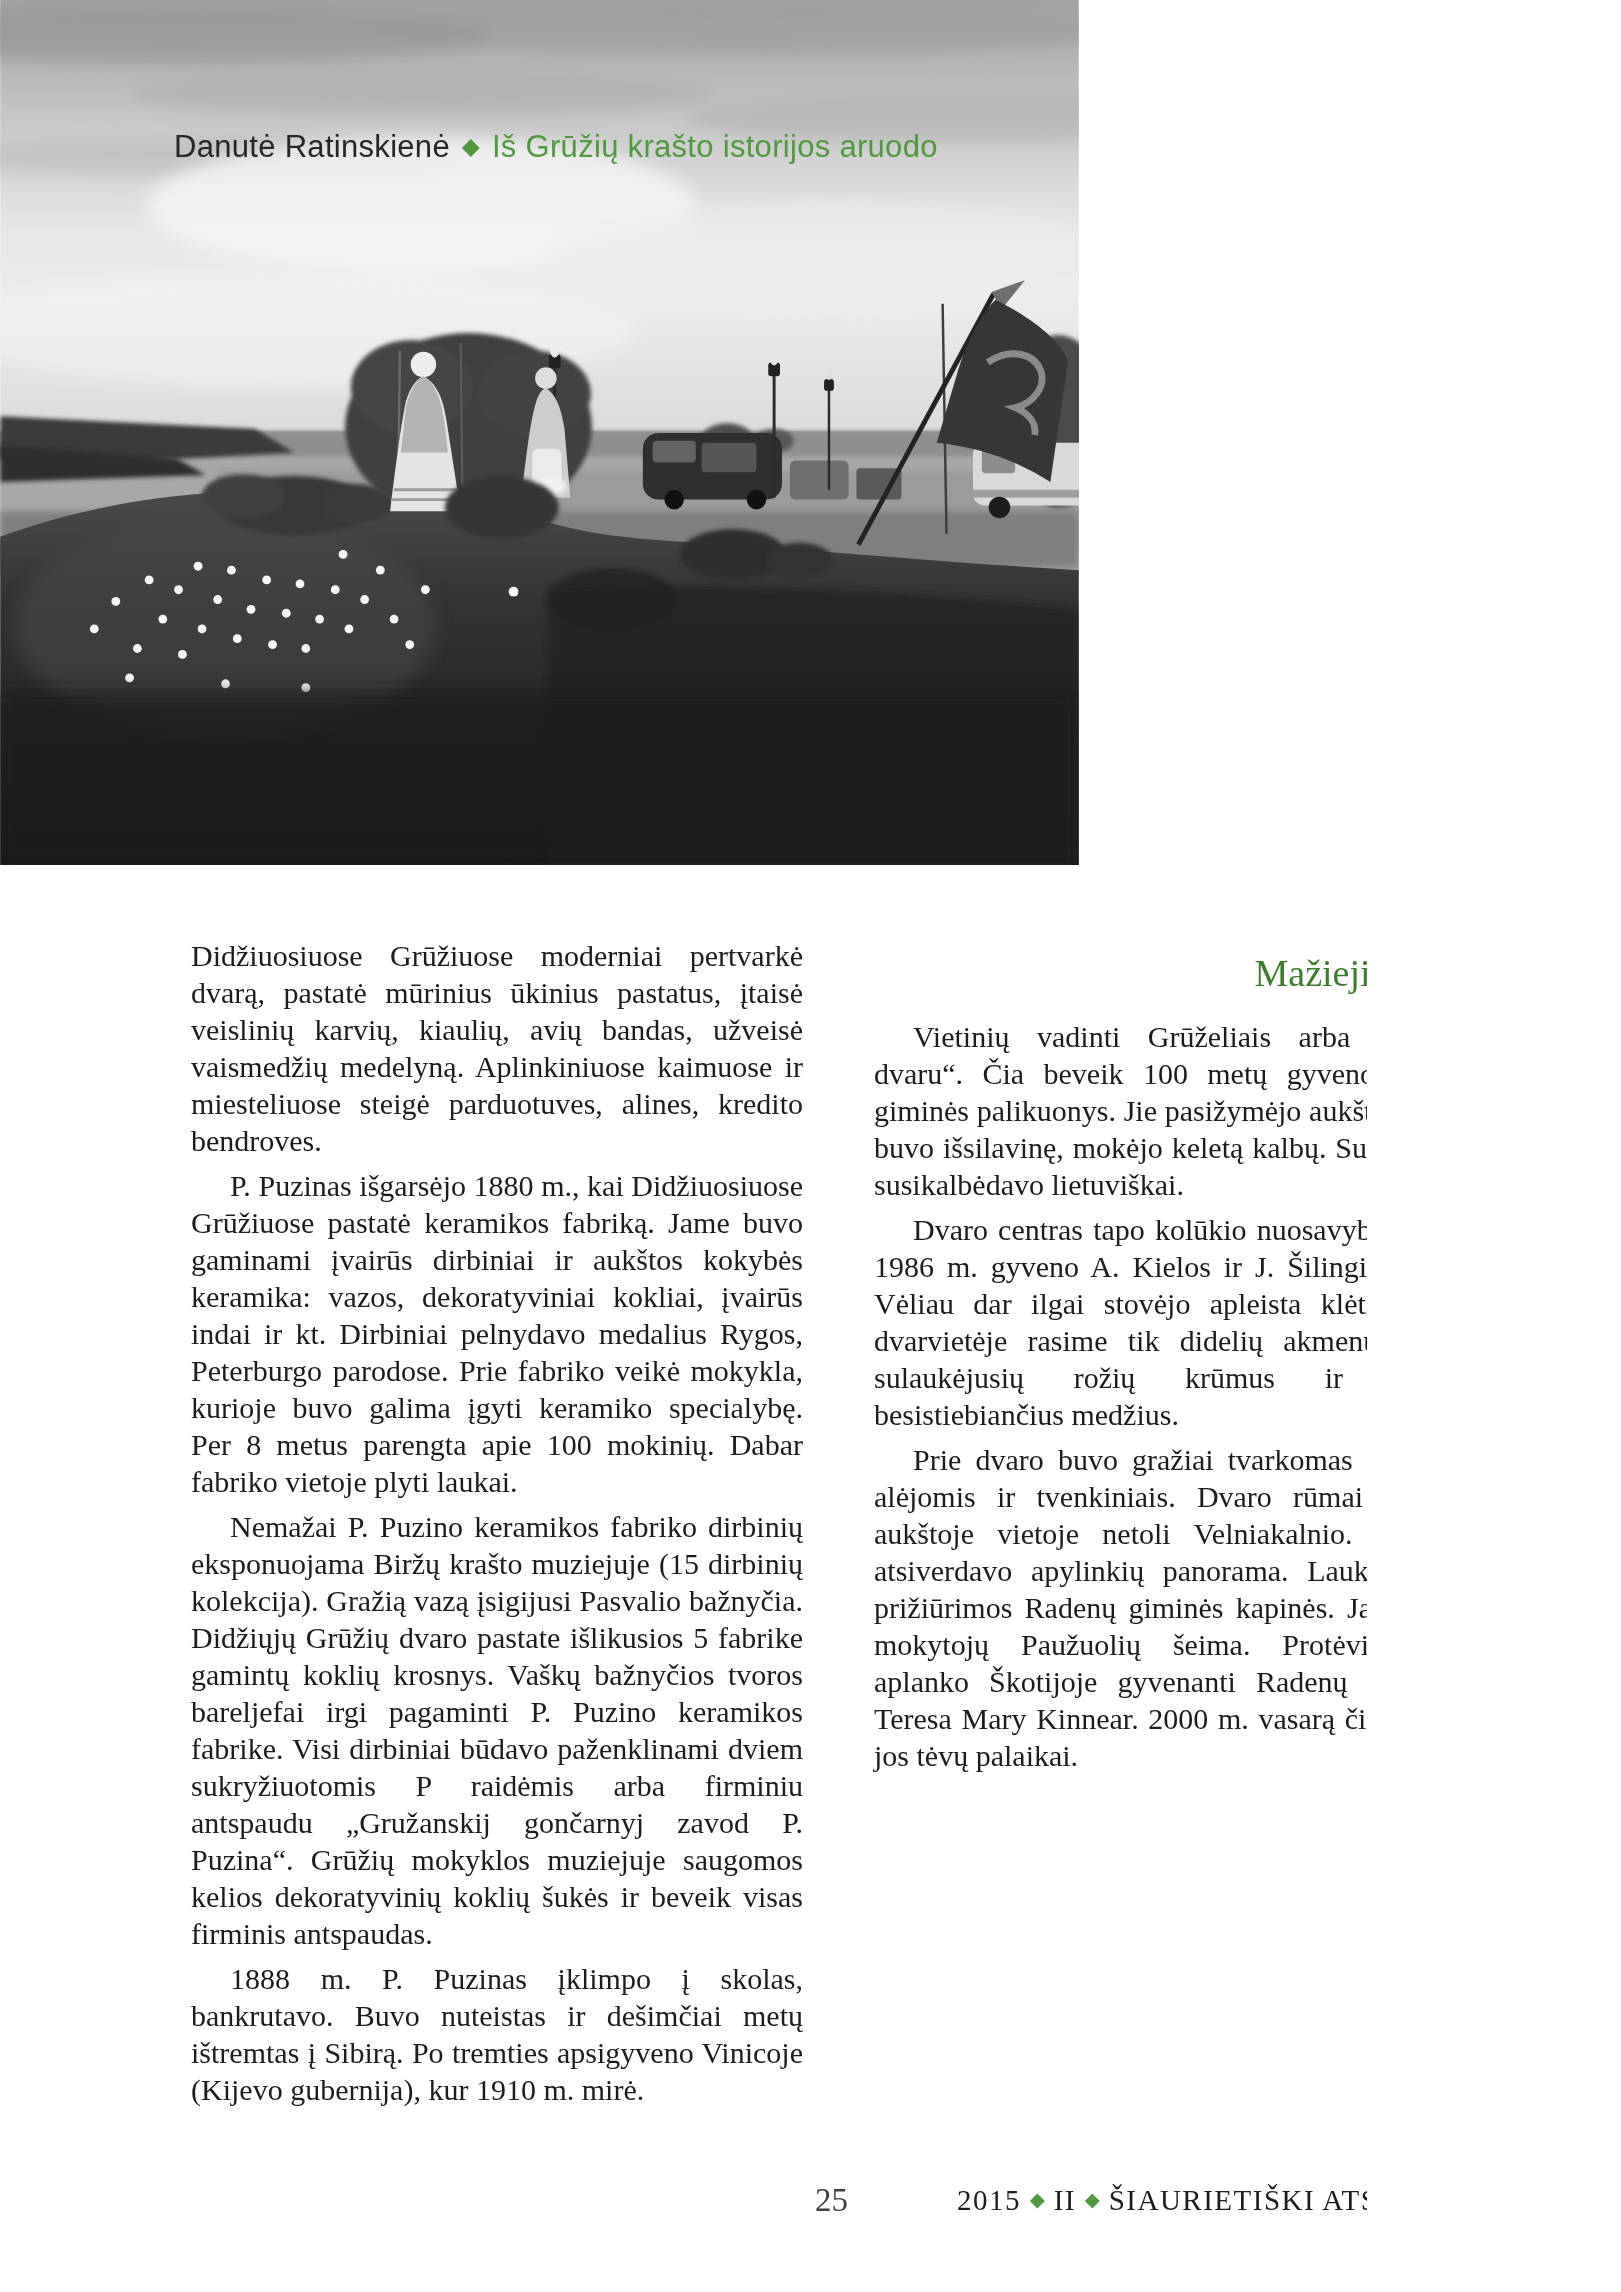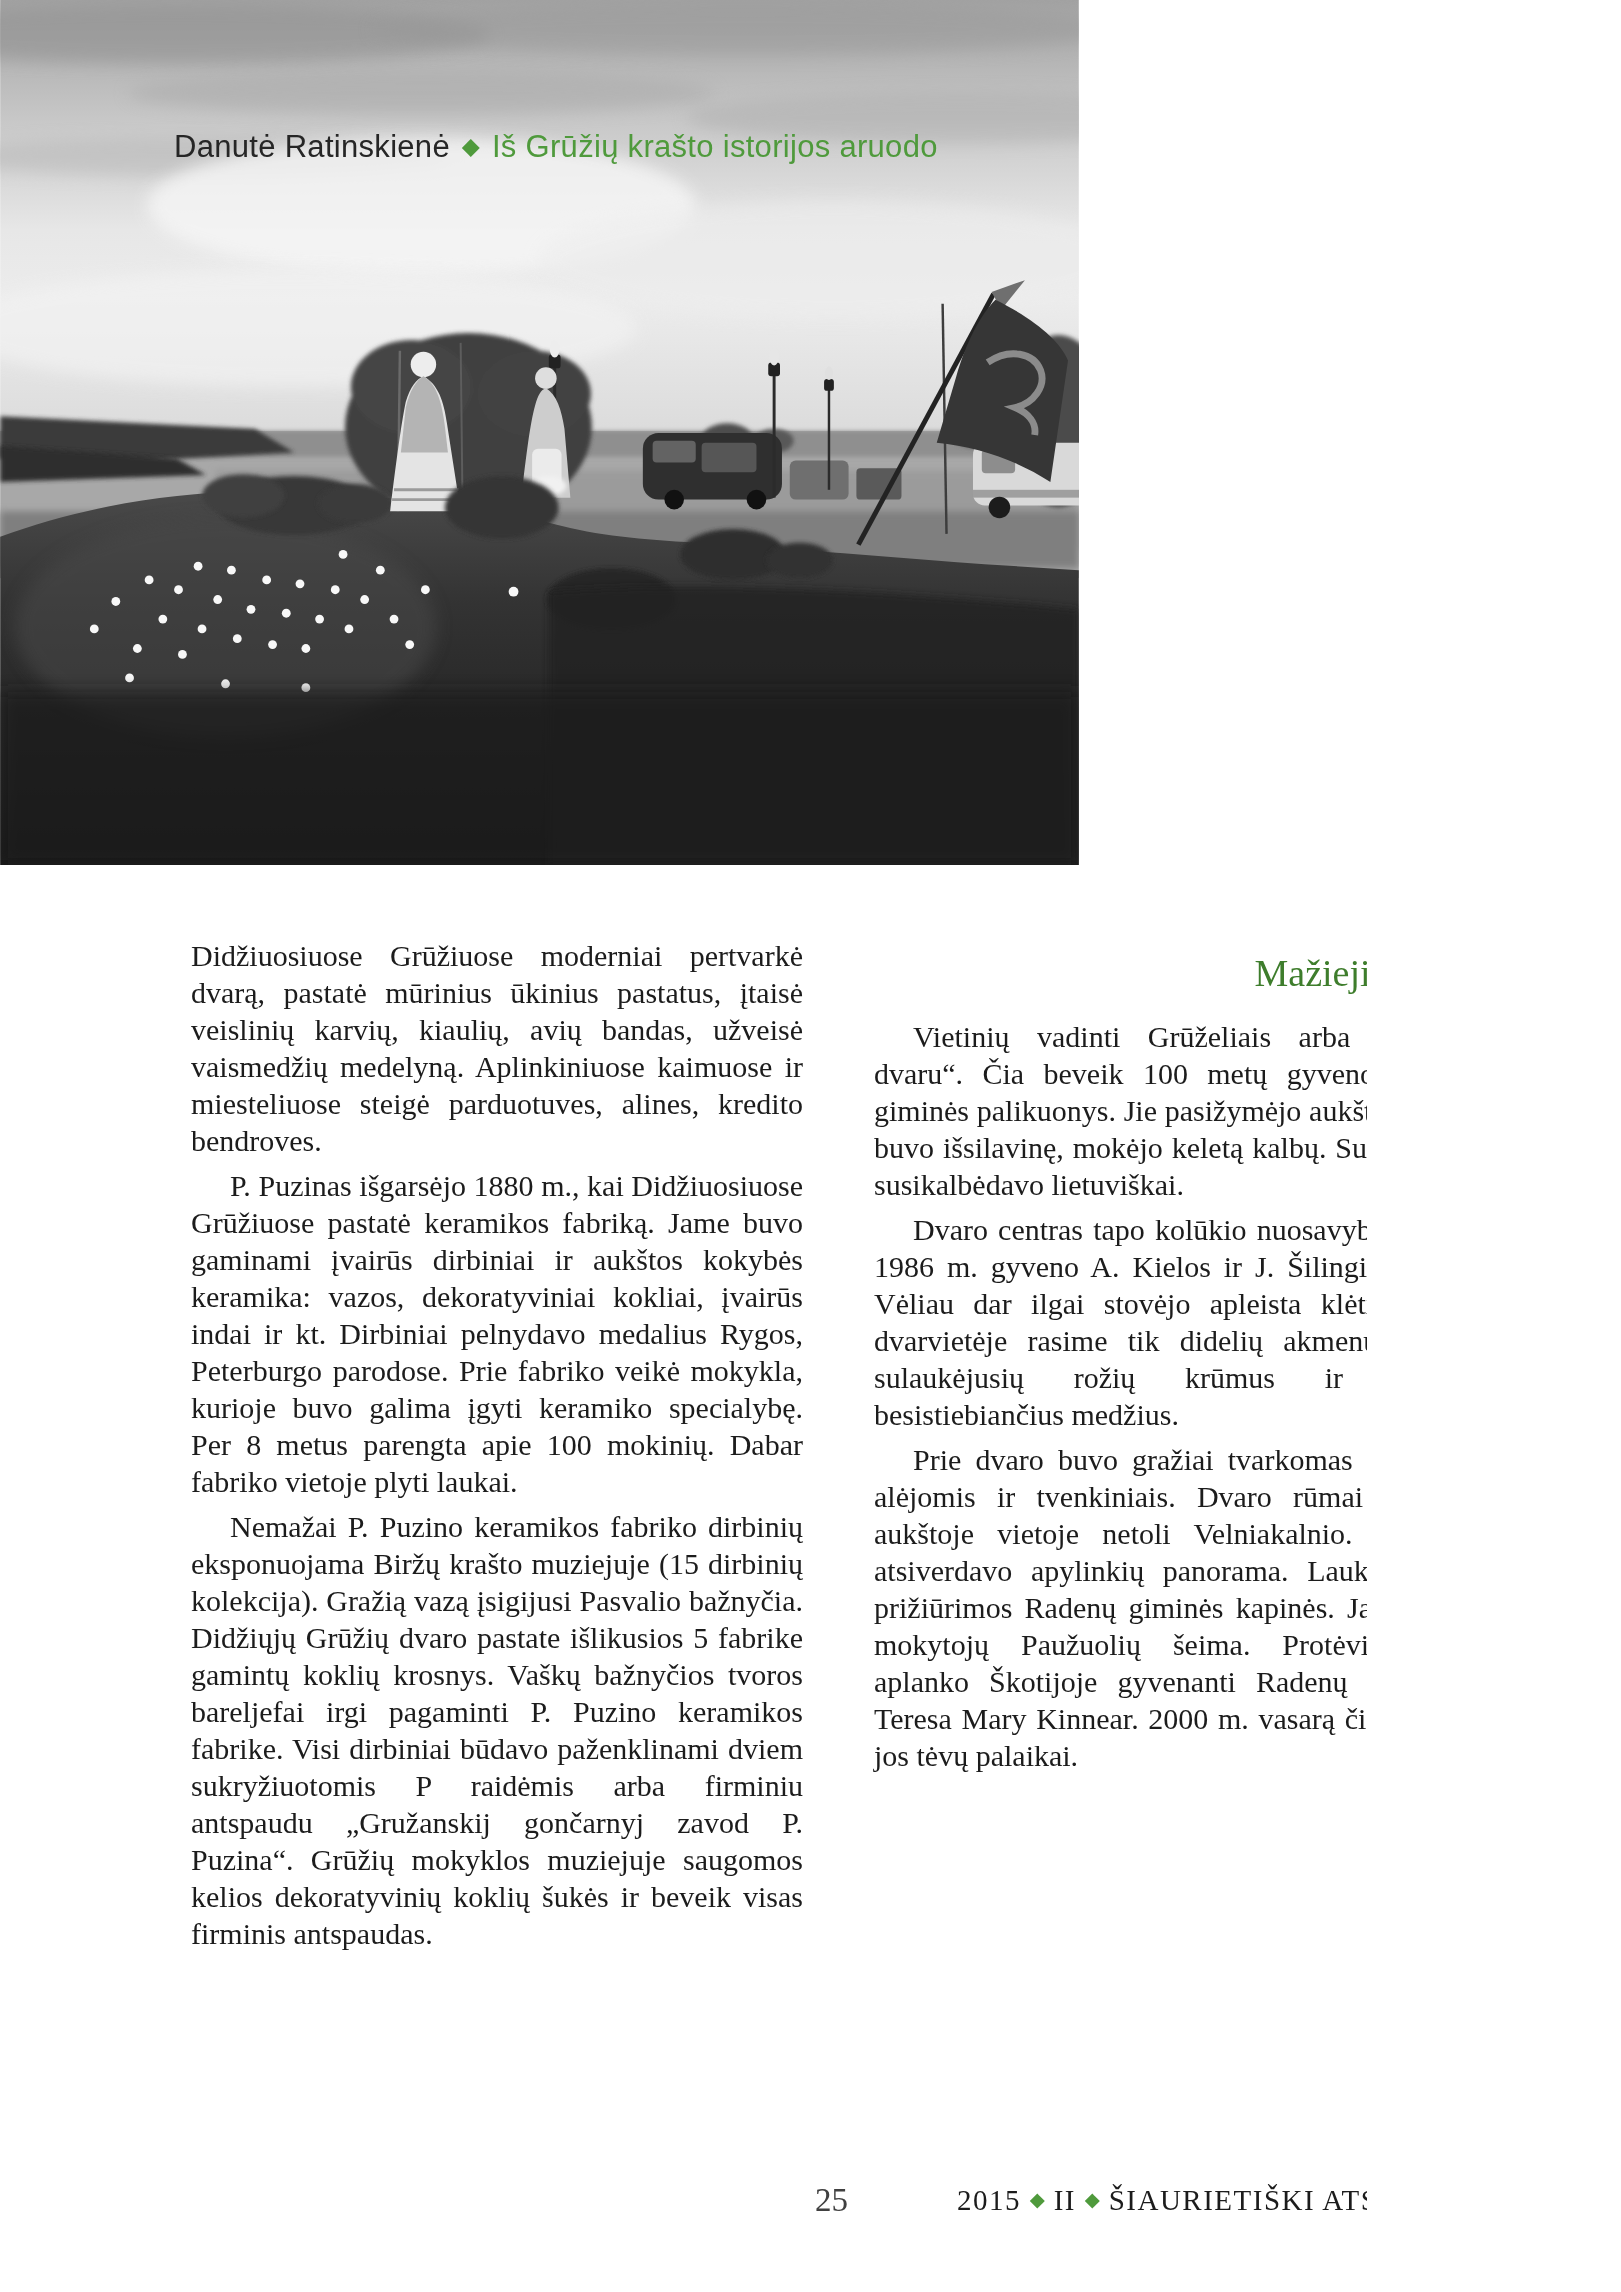--- a/index.html
+++ b/index.html
@@ -223,20 +223,21 @@
 
   <div class="header-overlay">
     <span>Danutė Ratinskienė</span><span class="sep">◆</span><span class="title">Iš Grūžių krašto istorijos aruodo</span>
   </div>
 
 
   <div class="col col-left">
     <p>Didžiuosiuose Grūžiuose moderniai pertvarkė dvarą, pastatė mūrinius ūkinius pastatus, įtaisė veislinių karvių, kiaulių, avių bandas, užveisė vaismedžių medelyną. Aplinkiniuose kaimuose ir miesteliuose steigė parduotuves, alines, kredito bendroves.</p>
     <p class="ind">P. Puzinas išgarsėjo 1880 m., kai Didžiuosiuose Grūžiuose pastatė keramikos fabriką. Jame buvo gaminami įvairūs dirbiniai ir aukštos kokybės keramika: vazos, dekoratyviniai kokliai, įvairūs indai ir kt. Dirbiniai pelnydavo medalius Rygos, Peterburgo parodose. Prie fabriko veikė mokykla, kurioje buvo galima įgyti keramiko specialybę. Per 8 metus parengta apie 100 mokinių. Dabar fabriko vietoje plyti laukai.</p>
     <p class="ind">Nemažai P. Puzino keramikos fabriko dirbinių eksponuojama Biržų krašto muziejuje (15 dirbinių kolekcija). Gražią vazą įsigijusi Pasvalio bažnyčia. Didžiųjų Grūžių dvaro pastate išlikusios 5 fabrike gamintų koklių krosnys. Vaškų bažnyčios tvoros bareljefai irgi pagaminti P. Puzino keramikos fabrike. Visi dirbiniai būdavo paženklinami dviem sukryžiuotomis P raidėmis arba firminiu antspaudu „Gružanskij gončarnyj zavod P. Puzina“. Grūžių mokyklos muziejuje saugomos kelios dekoratyvinių koklių šukės ir beveik visas firminis antspaudas.</p>
+    <p class="ind">1888 m. P. Puzinas įklimpo į skolas, bankrutavo. Buvo nuteistas ir dešimčiai metų ištremtas į Sibirą. Po tremties apsigyveno Vinicoje (Kijevo gubernija), kur 1910 m. mirė.</p>
   </div>
 
   <div class="col col-right">
     <h2 class="section">Mažieji Grūžiai</h2>
     <p class="ind">Vietinių vadinti Grūželiais arba „Radinio dvaru“. Čia beveik 100 metų gyveno Radenų giminės palikuonys. Jie pasižymėjo aukšta kultūra, buvo išsilavinę, mokėjo keletą kalbų. Su vietiniais susikalbėdavo lietuviškai.</p>
     <p class="ind">Dvaro centras tapo kolūkio nuosavybe. Čia iki 1986 m. gyveno A. Kielos ir J. Šilingio šeimos. Vėliau dar ilgai stovėjo apleista klėtis. Dabar dvarvietėje rasime tik didelių akmenų krūvas, sulaukėjusių rožių krūmus ir aukštyn besistiebiančius medžius.</p>
     <p class="ind">Prie dvaro buvo gražiai tvarkomas parkas su alėjomis ir tvenkiniais. Dvaro rūmai pastatyti aukštoje vietoje netoli Velniakalnio. Nuo čia atsiverdavo apylinkių panorama. Laukų gale – prižiūrimos Radenų giminės kapinės. Jas globoja mokytojų Paužuolių šeima. Protėvių kapus aplanko Škotijoje gyvenanti Radenų palikuonė Teresa Mary Kinnear. 2000 m. vasarą čia parvežti jos tėvų palaikai.</p>
   </div>
 
   <div class="footer-pagenum">25</div>

